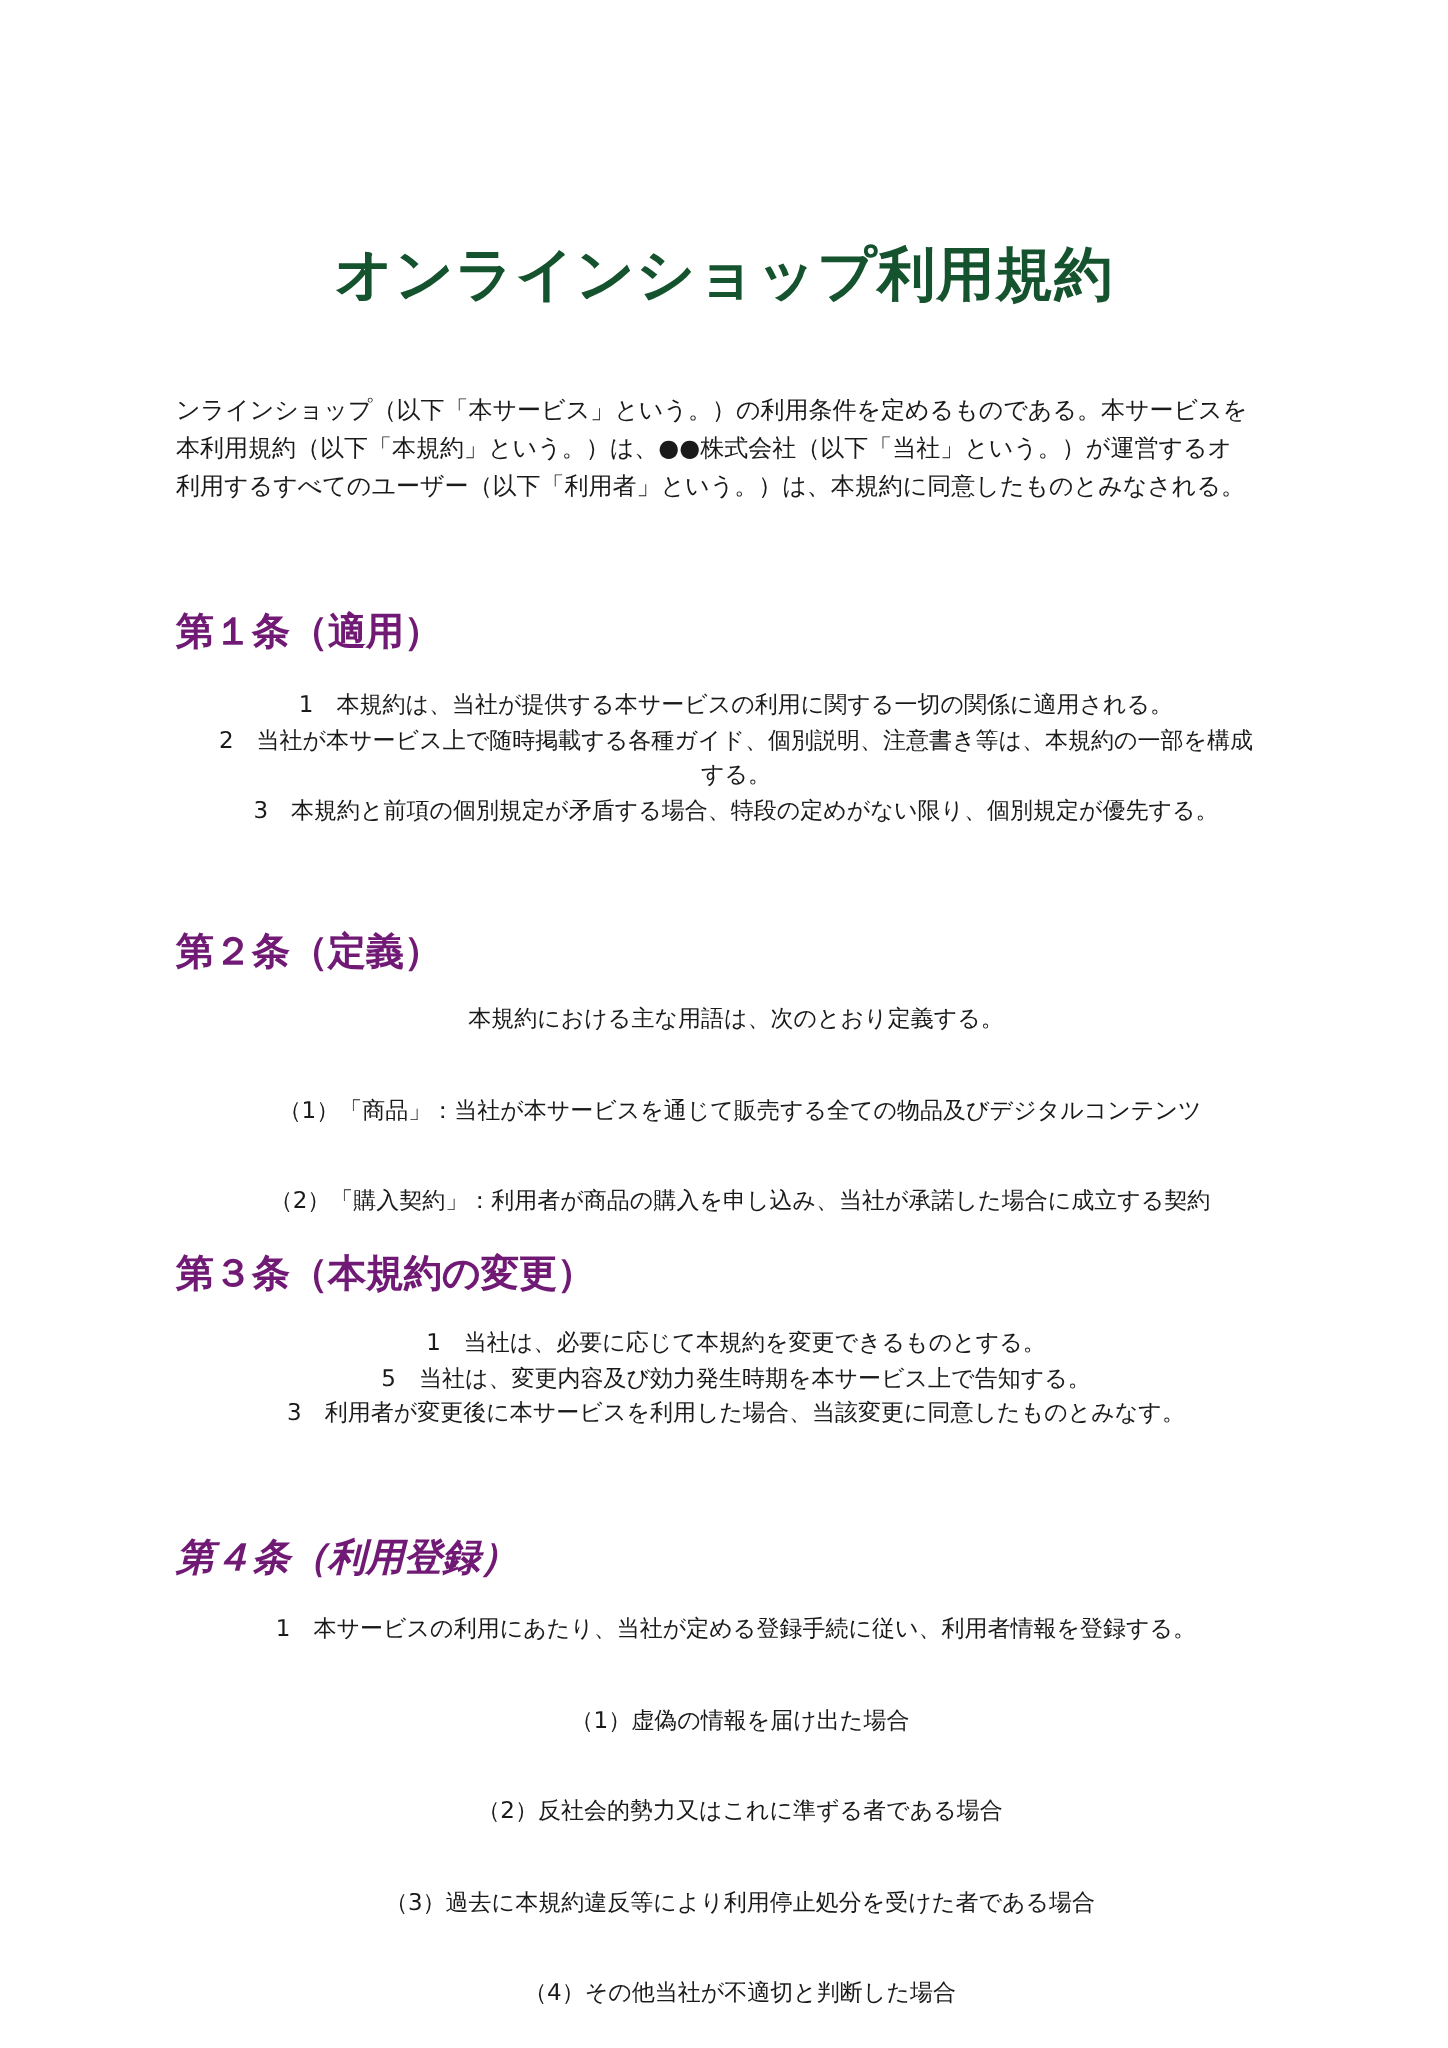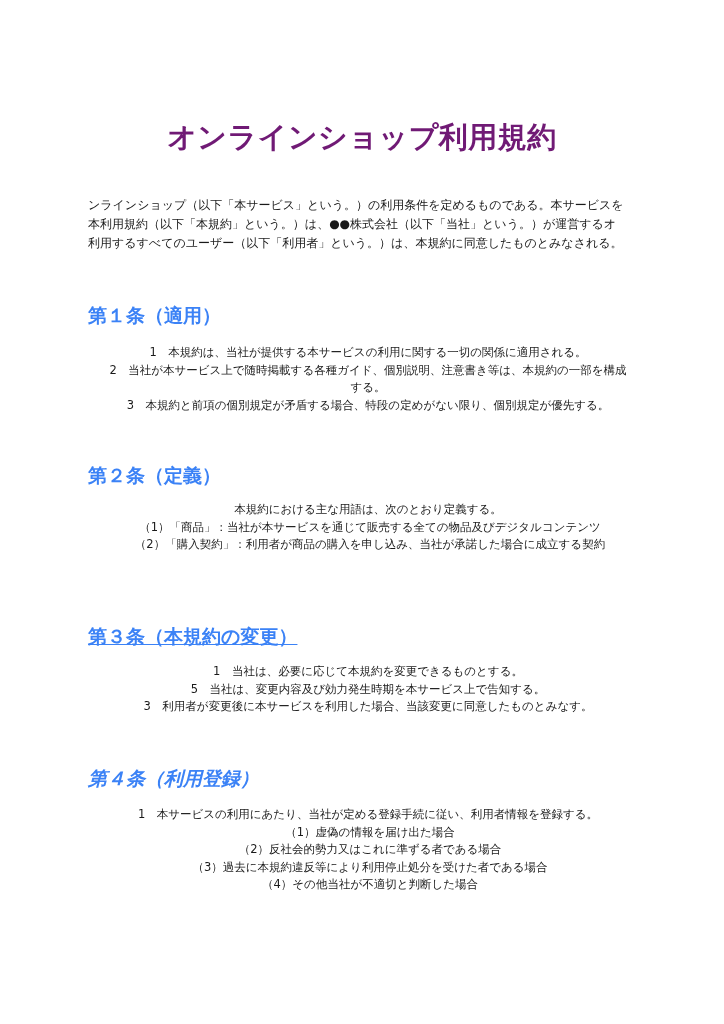--- a/index.html
+++ b/index.html
@@ -5,36 +5,36 @@
     html, body { margin: 0; padding: 0; background: #ffffff; }
     body {
       width: 724px; height: 1024px; position: relative; overflow: hidden;
       font-family: "DejaVu Sans", "Liberation Sans", sans-serif;
       color: #1a1a1a;
     }
     .page { position: absolute; left: 0; top: 0; width: 724px; height: 1024px; }
     .title {
       position: absolute; left: 0; top: 118px; width: 724px;
       text-align: center; font-size: 29px; font-weight: bold; letter-spacing: 0.5px;
-      color: #701a75;
+      color: #14532d;
     }
     .intro {
       position: absolute; left: 88px; top: 196px; width: 560px;
       font-size: 12px; line-height: 19px;
     }
     .intro p { margin: 0; }
     .section-heading {
-      position: absolute; left: 88px; font-size: 19px; font-weight: bold; color: #3b82f6;
+      position: absolute; left: 88px; font-size: 19px; font-weight: bold; color: #701a75;
     }
     .section-body {
       position: absolute; left: 88px; width: 560px;
       font-size: 11.5px; line-height: 17.6px; text-align: center;
     }
     .line { white-space: nowrap; }
-    .sub { padding-left: 4px; }
+    .sub { padding-left: 4px; margin-top: 28px; }
   </style>
 </head>
 <body>
 
 <div class="page">
   <div class="title">オンラインショップ利用規約</div>
 
   <div class="intro">
     <p class="line">ンラインショップ（以下「本サービス」という。）の利用条件を定めるものである。本サービスを</p>
     <p class="line">本利用規約（以下「本規約」という。）は、●●株式会社（以下「当社」という。）が運営するオ</p>
@@ -49,21 +49,21 @@
     <div class="line">3　本規約と前項の個別規定が矛盾する場合、特段の定めがない限り、個別規定が優先する。</div>
   </div>
 
   <div class="section-heading" style="top:463px;">第２条（定義）</div>
   <div class="section-body" style="top:501px;">
     <div class="line">本規約における主な用語は、次のとおり定義する。</div>
     <div class="line sub">（1）「商品」：当社が本サービスを通じて販売する全ての物品及びデジタルコンテンツ</div>
     <div class="line sub">（2）「購入契約」：利用者が商品の購入を申し込み、当社が承諾した場合に成立する契約</div>
   </div>
 
-  <div class="section-heading" style="top:624px;text-decoration:underline;">第３条（本規約の変更）</div>
+  <div class="section-heading" style="top:624px;">第３条（本規約の変更）</div>
   <div class="section-body" style="top:663px;">
     <div class="line">1　当社は、必要に応じて本規約を変更できるものとする。</div>
     <div class="line">5　当社は、変更内容及び効力発生時期を本サービス上で告知する。</div>
     <div class="line">3　利用者が変更後に本サービスを利用した場合、当該変更に同意したものとみなす。</div>
   </div>
 
   <div class="section-heading" style="top:766px;font-style:italic;">第４条（利用登録）</div>
   <div class="section-body" style="top:806px;">
     <div class="line">1　本サービスの利用にあたり、当社が定める登録手続に従い、利用者情報を登録する。</div>
     <div class="line sub">（1）虚偽の情報を届け出た場合</div>

